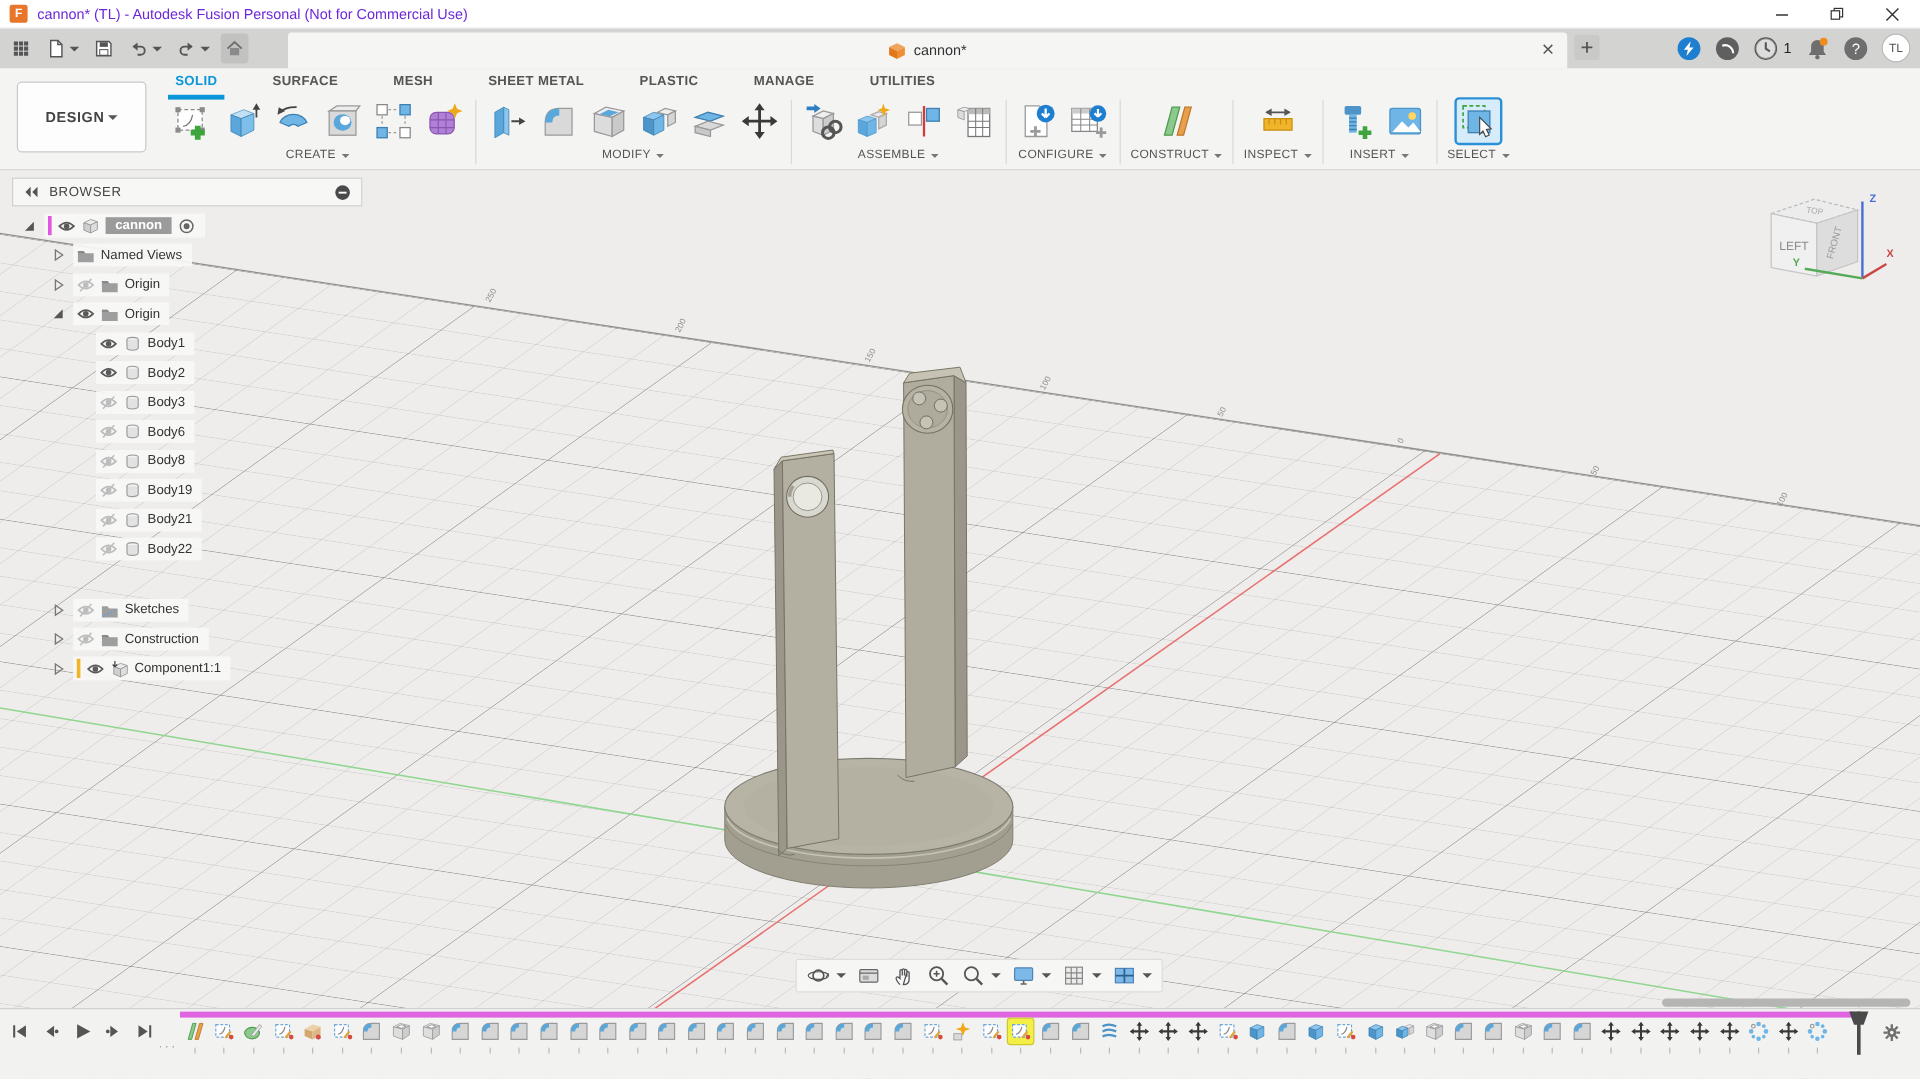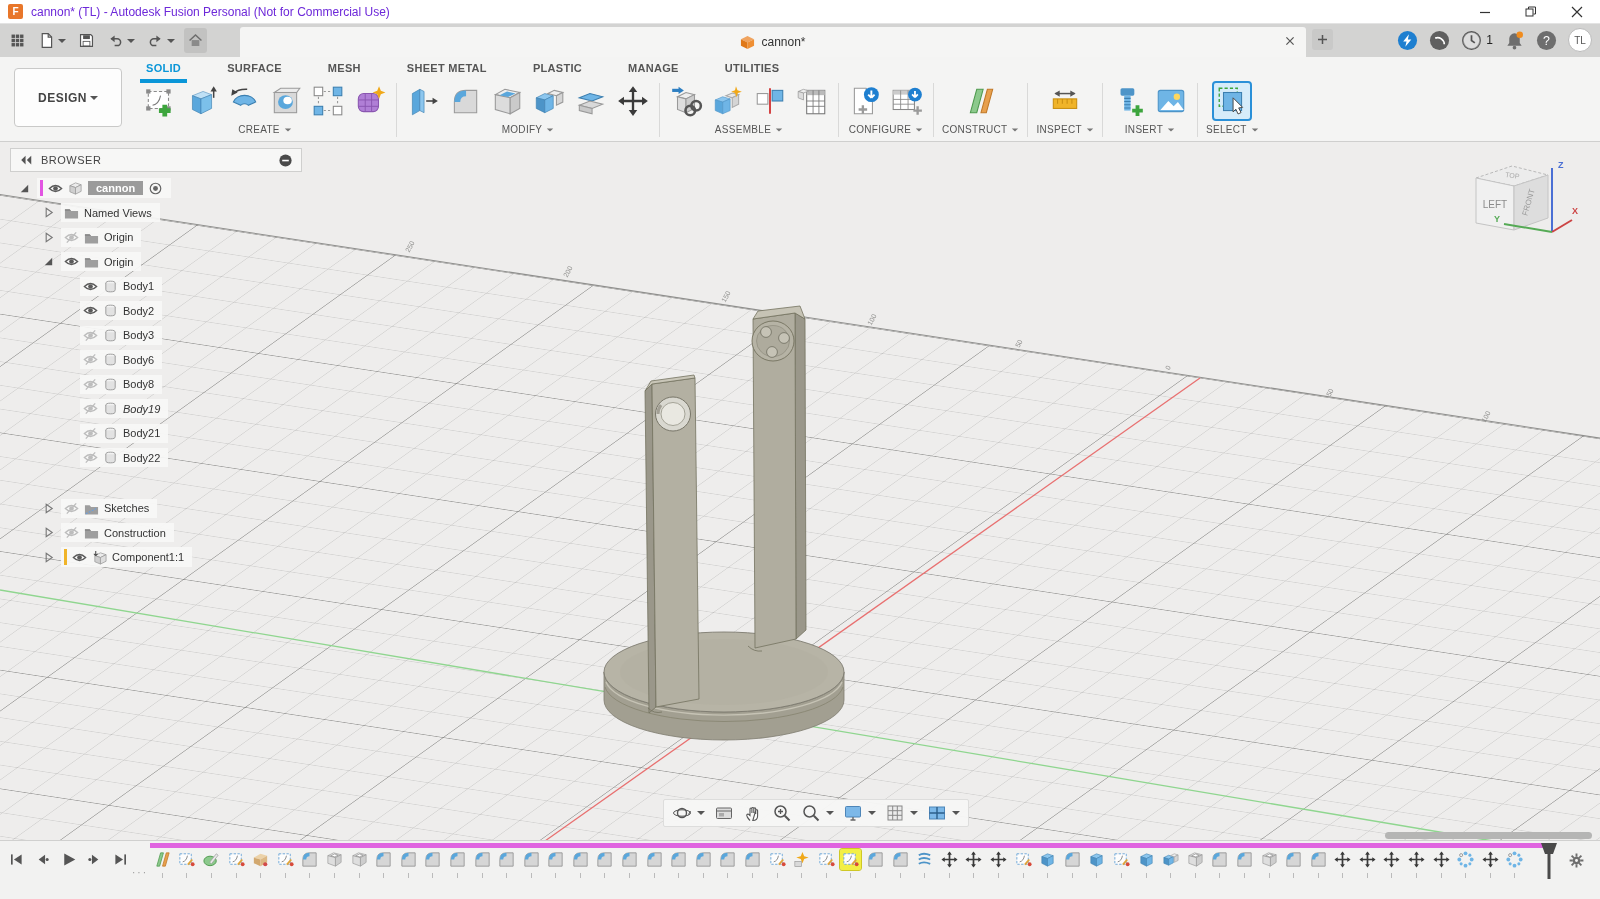--- a/index.html
+++ b/index.html
@@ -833,21 +833,21 @@
             </span>
             <span style="display: flex;">
               <svg width="15" height="15" viewBox="0 0 16 16">
                 <ellipse cx="8" cy="4.5" rx="5" ry="2.2" fill="#f2f2f2" stroke="#999"></ellipse>
                 <path d="M3 4.5v7a5 2.2 0 0 0 10 0v-7" fill="#e2e2e2" stroke="#999"></path>
               </svg>
             </span>
             <span class="tree-label">Body8</span>
           </div>
         </div>
-        <div class="tree-row" style="padding-left: 70px; font-style: italic;">
+        <div class="tree-row" style="padding-left: 70px;">
           <div class="chip">
             <span style="display: flex;">
               <svg width="15" height="15" viewBox="0 0 16 16">
                 <path d="M1.5 8q6.5-6.5 13 0q-6.5 6.5-13 0z" fill="none" stroke="#bdbdbd" stroke-width="1.5"></path>
                 <circle cx="8" cy="8" r="2.5" fill="#bdbdbd"></circle>
                 <path d="M3 13.5L13 2.5" stroke="#bdbdbd" stroke-width="1.4"></path>
               </svg>
             </span>
             <span style="display: flex;">
               <svg width="15" height="15" viewBox="0 0 16 16">

